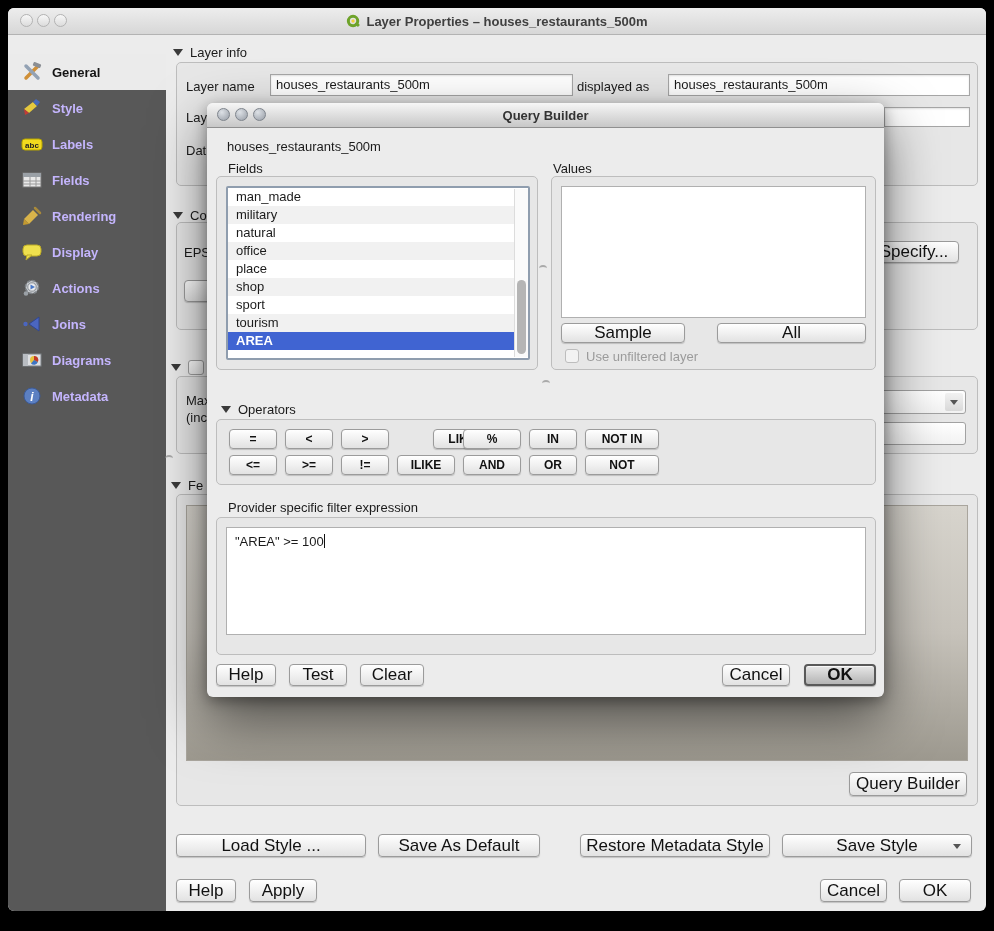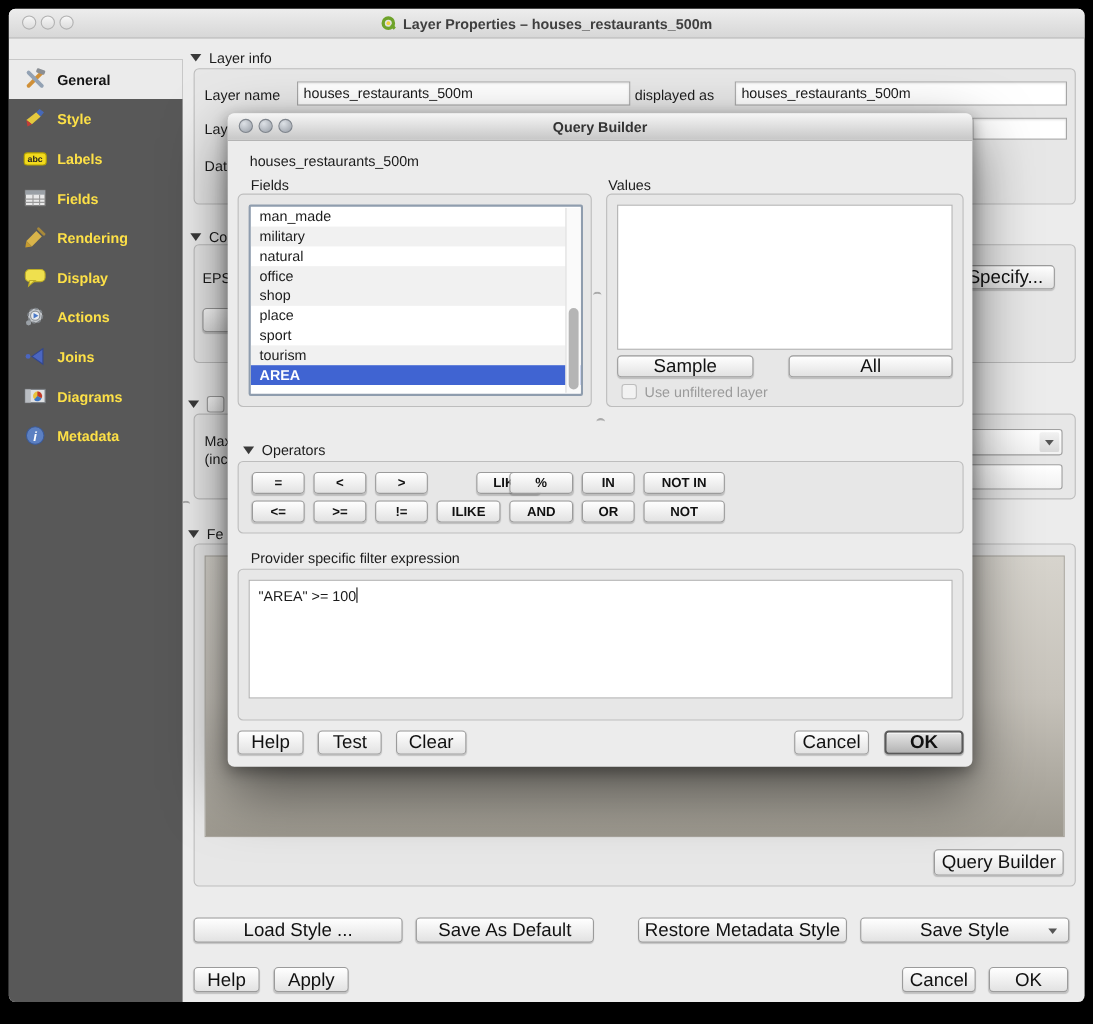--- a/index.html
+++ b/index.html
@@ -13,21 +13,21 @@
             background:linear-gradient(#ededed,#d7d7d7);border-bottom:1px solid #b3b3b3;}
   .tl{position:absolute;top:6px;width:13px;height:13px;border-radius:50%;}
   .tl.plain{background:linear-gradient(#f7f7f7,#dcdcdc);border:1px solid #b2b2b2;box-sizing:border-box;}
   .tl.graphite{background:radial-gradient(circle at 35% 30%,#dde1e6,#979da6);border:1px solid #7e848c;box-sizing:border-box;}
   .title-wrap{position:absolute;left:0;right:0;top:0;height:26px;display:flex;align-items:center;
               justify-content:center;gap:5px;font-weight:bold;color:#3f3f3f;}
 
   
   .sidebar{position:absolute;left:0;top:26px;width:158px;bottom:0;background:#585858;margin-top:20px;}
   .side-item{position:relative;height:36px;display:flex;align-items:center;gap:8px;padding-left:12px;
-             color:#fde047;font-weight:bold;cursor:default;}
+             color:#c4b5fd;font-weight:bold;cursor:default;}
   .side-item.selected{background:#ebebeb;color:#141414;}
   .side-ico{width:24px;height:24px;display:flex;align-items:center;justify-content:center;flex:0 0 24px;}
 
   
   .lbl{position:absolute;white-space:nowrap;}
   .gb{position:absolute;background:#e7e7e7;border:1px solid #bdbdbd;border-radius:5px;box-sizing:border-box;}
   .inp{position:absolute;background:#fff;border:1px solid #a6a6a6;box-sizing:border-box;
        box-shadow:inset 0 1px 2px rgba(0,0,0,.12);padding:2px 0 0 5px;white-space:nowrap;overflow:hidden;}
   .btn{position:absolute;display:flex;align-items:center;justify-content:center;box-sizing:border-box;
        background:linear-gradient(#ffffff,#e2e2e2);border:1px solid #9b9b9b;border-radius:4px;
@@ -267,22 +267,22 @@
     <span class="lbl" style="left:20px;top:36px;">houses_restaurants_500m</span>
     <span class="lbl" style="left:21px;top:58px;">Fields</span>
     <span class="lbl" style="left:346px;top:58px;">Values</span>
 
     <div class="gb" style="left:9px;top:73px;width:322px;height:194px;"></div>
     <div class="list" style="left:19px;top:83px;width:304px;height:174px;">
       <div class="row">man_made</div>
       <div class="row alt">military</div>
       <div class="row">natural</div>
       <div class="row alt">office</div>
+      <div class="row">place</div>
       <div class="row alt">shop</div>
-      <div class="row">place</div>
       <div class="row">sport</div>
       <div class="row alt">tourism</div>
       <div class="row selected">AREA</div>
       <div class="sb-track" style="right:0;">
         <div class="sb-thumb" style="top:54%;height:44%;"></div>
       </div>
     </div>
 
     <div class="gb" style="left:344px;top:73px;width:325px;height:194px;"></div>
     <div class="whitebox" style="left:354px;top:83px;width:305px;height:132px;"></div>

